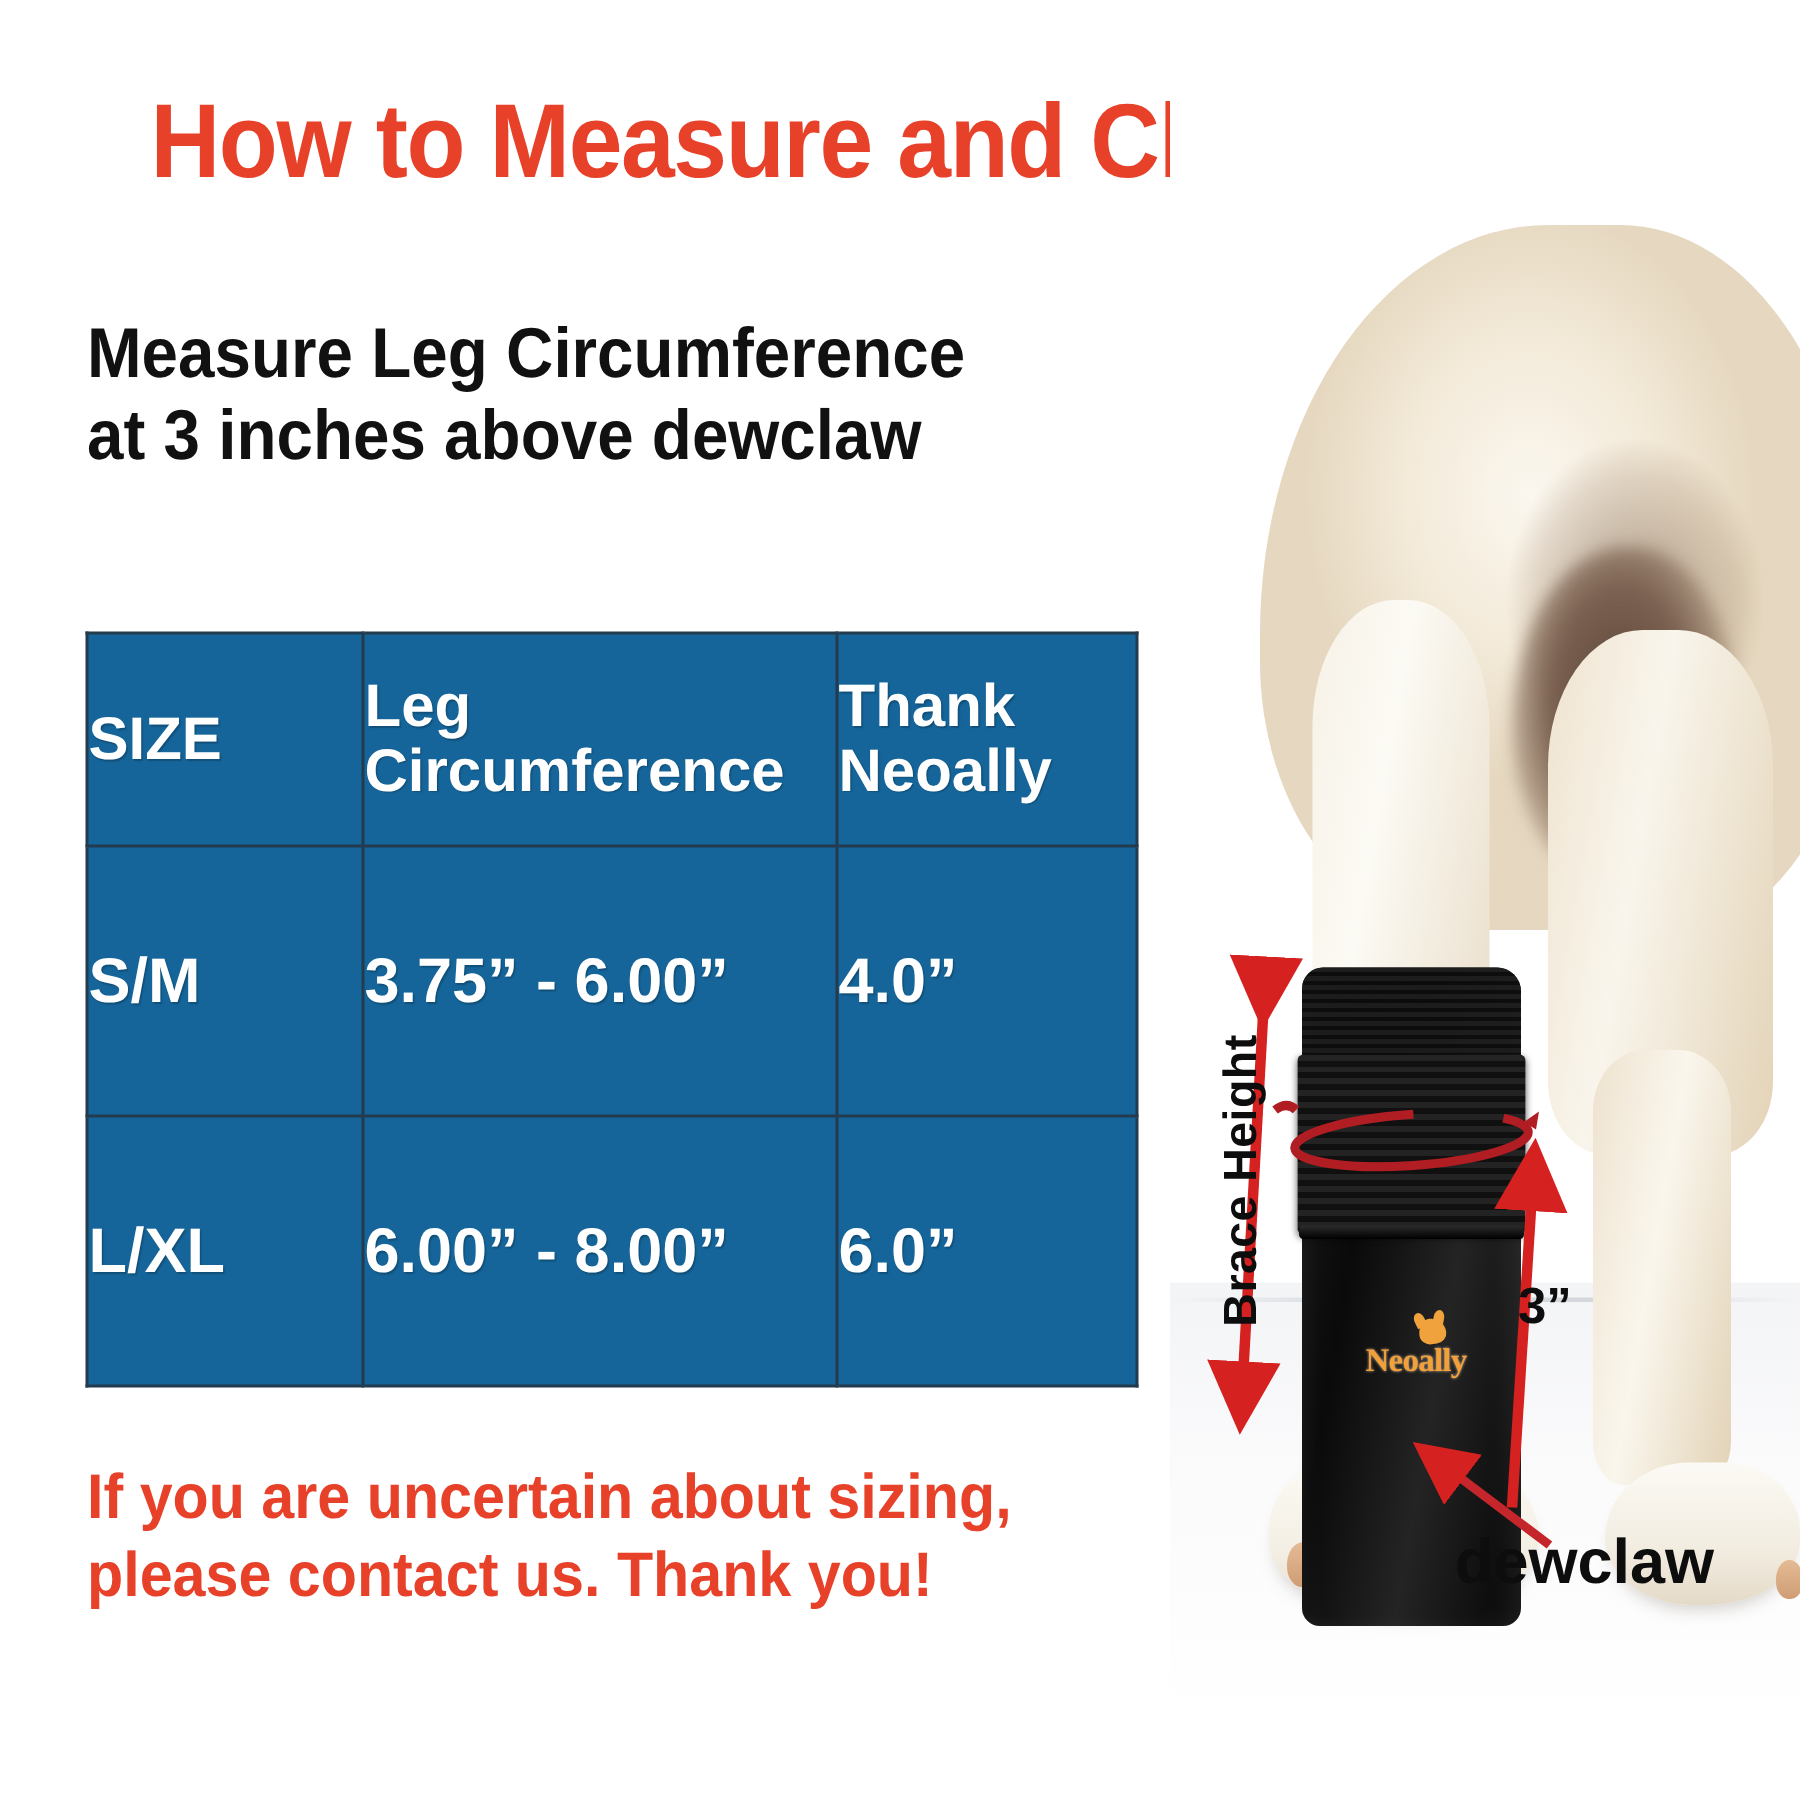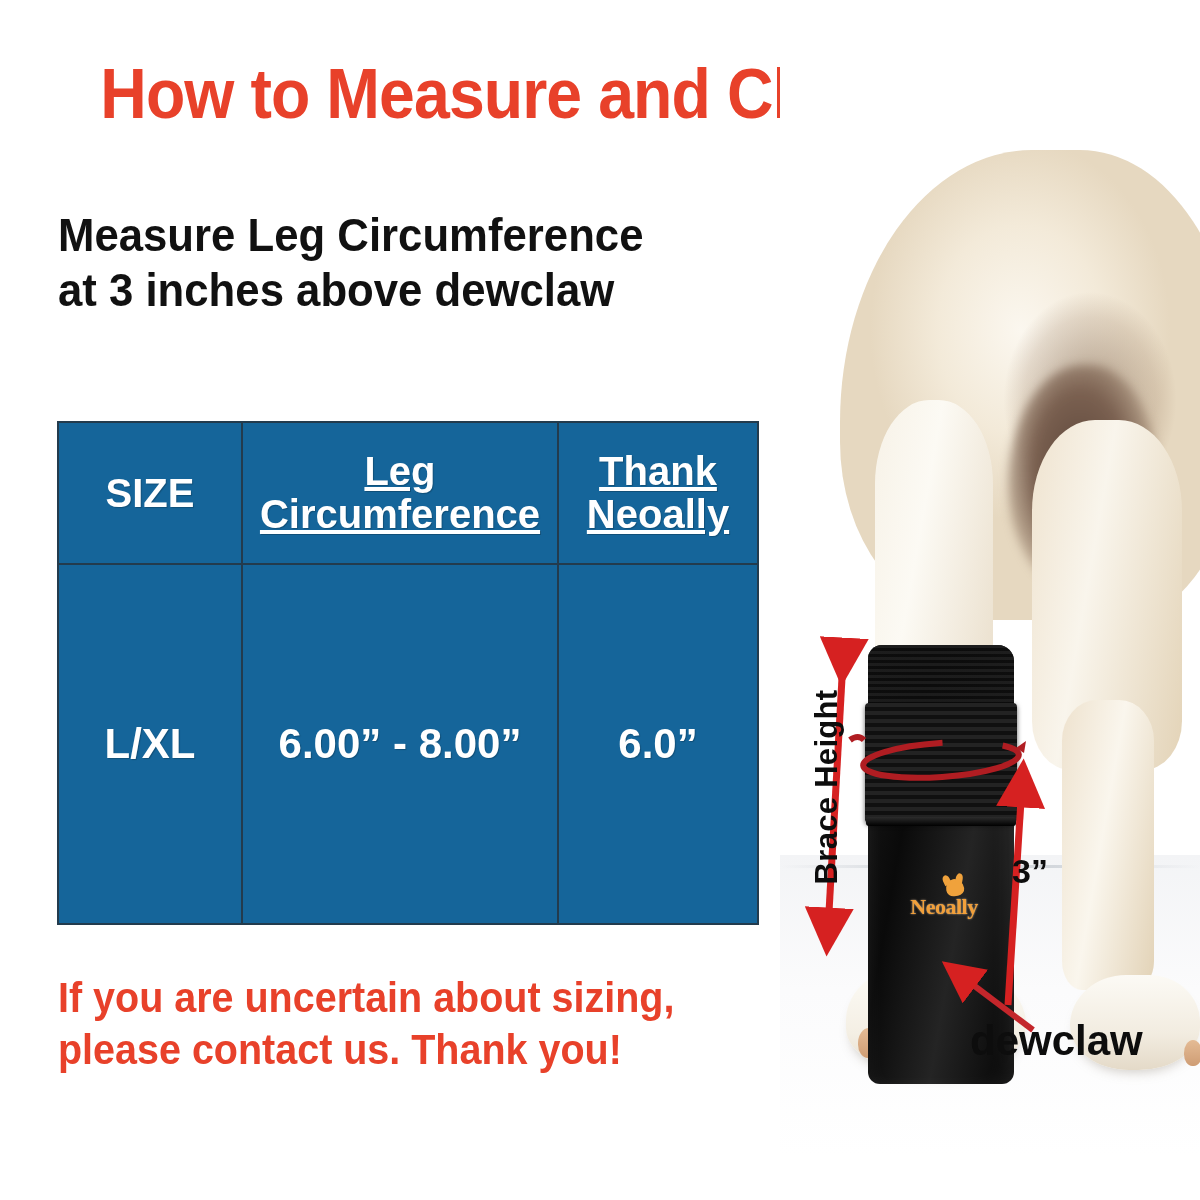--- a/index.html
+++ b/index.html
@@ -45,42 +45,42 @@
     position:absolute;
     left:57px;top:421px;
     width:694px;height:504px;
     border-collapse:collapse;
     table-layout:fixed;
   }
   .size-table td,.size-table th{
     background:#15659a;
     border:2px solid #233b4d;
     color:#ffffff;
-    text-align:center;
+    text-align:left;
     vertical-align:middle;
     font-family:"Liberation Sans", sans-serif;
     font-weight:bold;
     padding:0;
     text-shadow:1px 1px 1px rgba(0,0,0,.22);
   }
   .col-size{width:182px;}
   .col-circ{width:314px;}
   .col-brace{width:198px;}
 
   .size-table thead td{
     height:140px;
     font-size:40px;
     line-height:43px;
   }
   .size-table tbody td{
     height:121px;
     font-size:42px;
     line-height:46px;
   }
-  .hdr-two{display:block;text-decoration:underline;}
+  .hdr-two{display:block;}
 
   
   .note{
     position:absolute;left:58px;top:972px;width:740px;
     font-family:"Liberation Sans", sans-serif;
     font-weight:bold;
     font-size:42px;
     line-height:52px;
     color:#e8412a;
     transform:scaleX(0.94);
@@ -254,20 +254,25 @@
           <span class="hdr-two">Circumference</span>
         </td>
         <td class="col-brace">
           <span class="hdr-two">Thank</span>
           <span class="hdr-two">Neoally</span>
         </td>
       </tr>
     </thead>
     <tbody>
       <tr>
+        <td>S/M</td>
+        <td>3.75” - 6.00”</td>
+        <td>4.0”</td>
+      </tr>
+      <tr>
         <td>L/XL</td>
         <td>6.00” - 8.00”</td>
         <td>6.0”</td>
       </tr>
     </tbody>
   </table>
 
   <div class="note">
     <span class="ln">If you are uncertain about sizing,</span>
     <span class="ln">please contact us. Thank you!</span>

